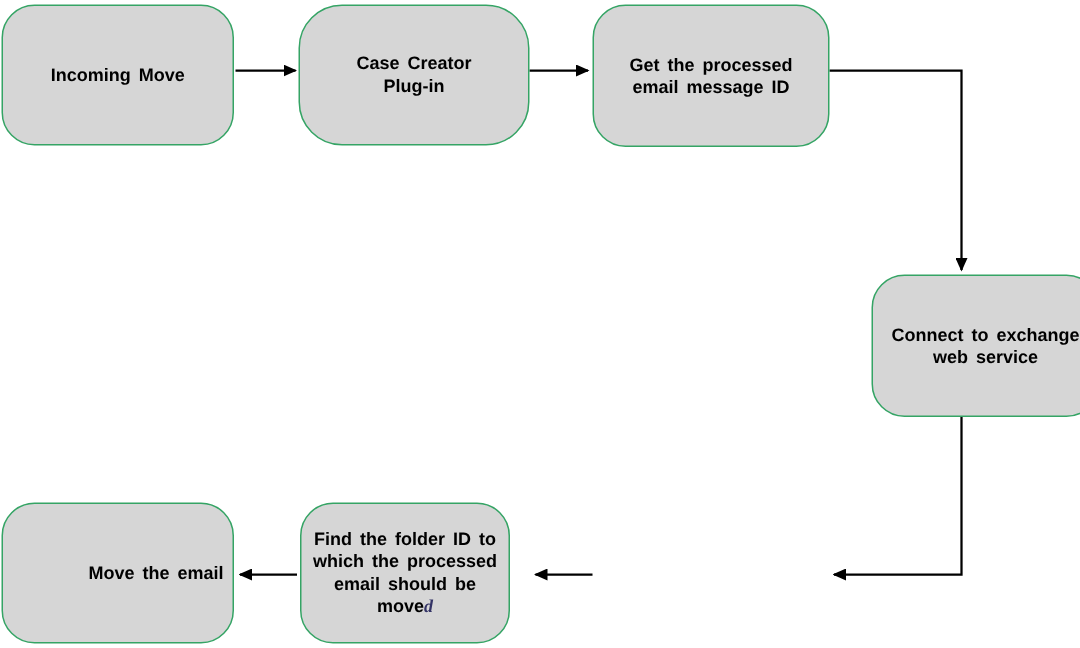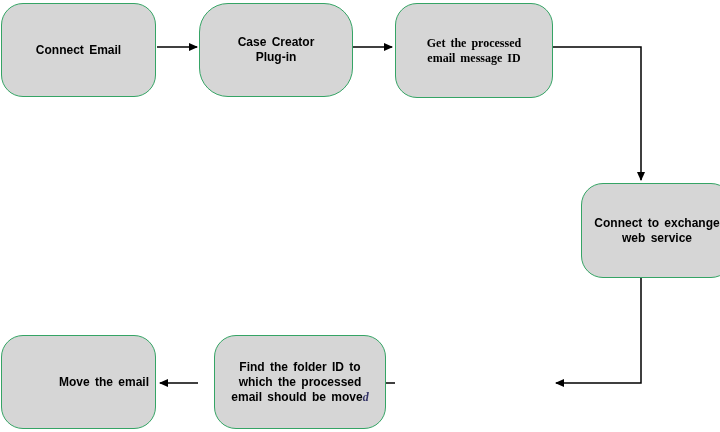--- a/index.html
+++ b/index.html
@@ -44,24 +44,24 @@
     position: absolute;
     left: 0;
     top: 0;
     width: 720px;
     height: 432px;
     pointer-events: none;
   }
   
   #n1 { left: 1px;   top: 3px;   width: 155px; height: 94px; }
   #n2 { left: 199px; top: 3px;   width: 154px; height: 94px; border-radius: 29px; }
-  #n3 { left: 395px; top: 3px;   width: 158px; height: 95px; font-family: Liberation Serif, serif; }
+  #n3 { left: 395px; top: 3px;   width: 158px; height: 95px; }
   #n4 { left: 581px; top: 183px; width: 152px; height: 95px; }
   #n5 { left: 395px; top: 335px; width: 157px; height: 94px; }
-  #n6 { left: 214px; top: 335px; width: 172px; height: 94px; }
+  #n6 { left: 200px; top: 335px; width: 140px; height: 94px; }
   #n7 { left: 1px;   top: 335px; width: 155px; height: 94px; justify-content: flex-end; }
 </style>
 </head>
 <body>
 
 <div class="canvas">
 
   <svg class="connectors" viewBox="0 0 720 432">
     <defs>
       <marker id="ah" markerWidth="9" markerHeight="8" refX="8" refY="4" orient="auto" markerUnits="userSpaceOnUse">
@@ -70,21 +70,21 @@
     </defs>
     <polyline points="157,47 197,47" fill="none" stroke="#000000" stroke-width="1.5" marker-end="url(#ah)"></polyline>
     <polyline points="353,47 392,47" fill="none" stroke="#000000" stroke-width="1.5" marker-end="url(#ah)"></polyline>
     <polyline points="553,47 641,47 641,180" fill="none" stroke="#000000" stroke-width="1.5" marker-end="url(#ah)"></polyline>
     <polyline points="641,278 641,383 556,383" fill="none" stroke="#000000" stroke-width="1.5" marker-end="url(#ah)"></polyline>
     <polyline points="395,383 357,383" fill="none" stroke="#000000" stroke-width="1.5" marker-end="url(#ah)"></polyline>
     <polyline points="198,383 160,383" fill="none" stroke="#000000" stroke-width="1.5" marker-end="url(#ah)"></polyline>
   </svg>
 
   <div class="node" id="n1">
-    <div class="label">Connect Email</div>
+    <div class="label">Incoming Move</div>
   </div>
 
   <div class="node" id="n2">
     <div class="label">Case Creator
 Plug-in</div>
   </div>
 
   <div class="node" id="n3">
     <div class="label">Get the processed
 email message ID</div>

